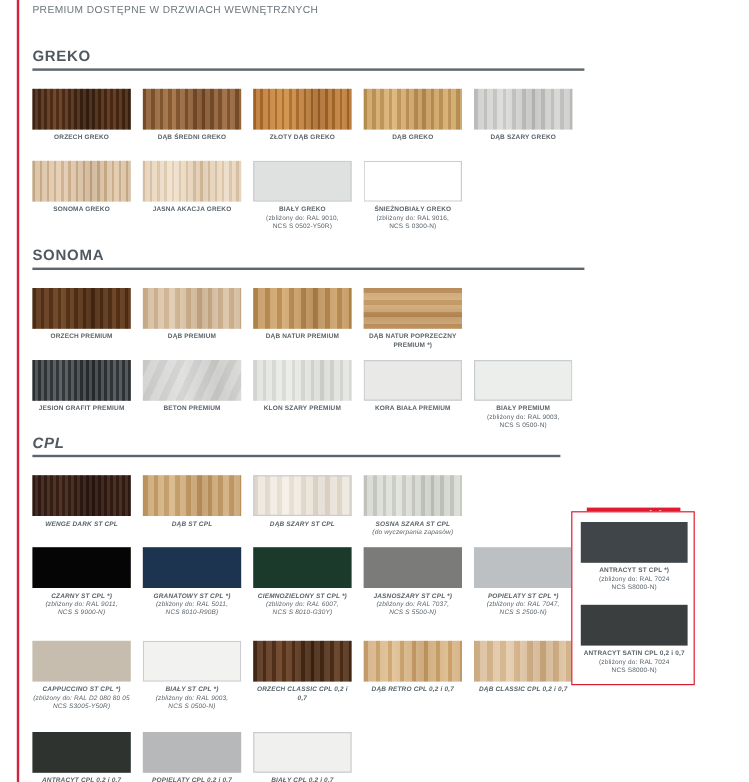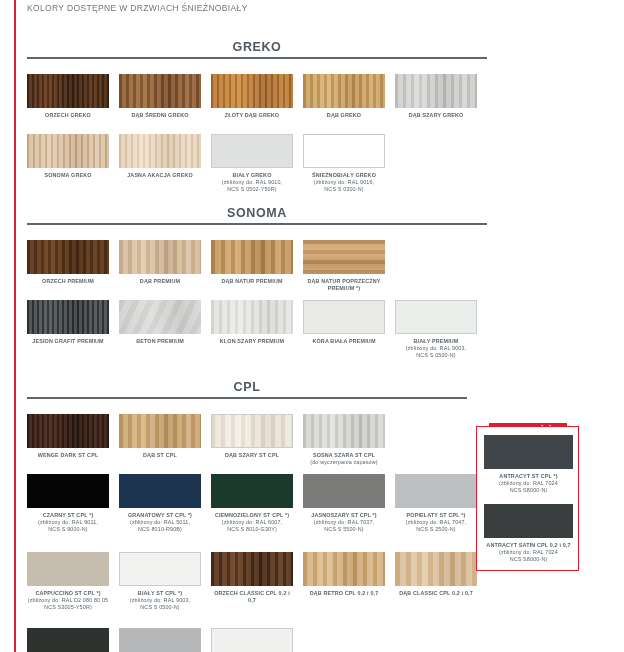--- a/index.html
+++ b/index.html
@@ -20,21 +20,21 @@
 
   #header-note{
     position:absolute;left:27px;top:3px;
     font-size:8.5px;letter-spacing:.35px;color:#6d777d;
     white-space:nowrap;
   }
 
   .section{position:absolute;left:27px;}
   .section-title{
     font-size:12.5px;font-weight:bold;color:#50595f;
-    letter-spacing:.6px;margin:0 0 3px 0;text-align:center;
+    letter-spacing:.6px;margin:0 0 3px 0;
   }
   .section-rule{height:2px;background:#5d666c;margin-bottom:7px;}
 
   .row{display:flex;}
   .cell{width:82px;margin-right:10px;}
   .swatch{
     width:82px;height:34px;display:block;
     background-size:cover;background-position:center;
     position:relative;
   }
@@ -149,21 +149,21 @@
   .w-antracyt-st{background:#3f4548;}
   .w-antracyt-satin{background:#3a3e3f;}
 </style>
 </head>
 <body>
 
 <div id="page">
 
   <div id="left-rule"></div>
 
-  <div id="header-note">KOLORY DOSTĘPNE W DRZWIACH ŚNIEŻNOBIAŁY</div>
+  <div id="header-note">PREMIUM DOSTĘPNE W DRZWIACH WEWNĘTRZNYCH</div>
 
   <div id="sections-host">
       <div class="section" style="top: 40px; width: 460px;">
         <div class="section-title">GREKO</div>
         <div class="section-rule"></div>
         <div class="row" style="position: absolute; left: 0px; top: 34px;">
           <div class="cell">
             <div class="swatch w-orzech-greko"></div>
             <div class="caption">
               <span class="name">ORZECH GREKO</span>
@@ -283,21 +283,21 @@
           <div class="cell">
             <div class="swatch w-bialy-premium bordered"></div>
             <div class="caption">
               <span class="name">BIAŁY PREMIUM</span>
               <span class="sub">(zbliżony do: RAL 9003,
 NCS S 0500-N)</span>
             </div>
           </div>
         </div>
       </div>
-      <div class="section" style="top: 380px; width: 440px;">
+      <div class="section" style="top: 362px; width: 440px; font-style: italic;">
         <div class="section-title">CPL</div>
         <div class="section-rule"></div>
         <div class="row" style="position: absolute; left: 0px; top: 34px;">
           <div class="cell">
             <div class="swatch w-wenge-dark"></div>
             <div class="caption">
               <span class="name">WENGE DARK ST CPL</span>
             </div>
           </div>
           <div class="cell">

